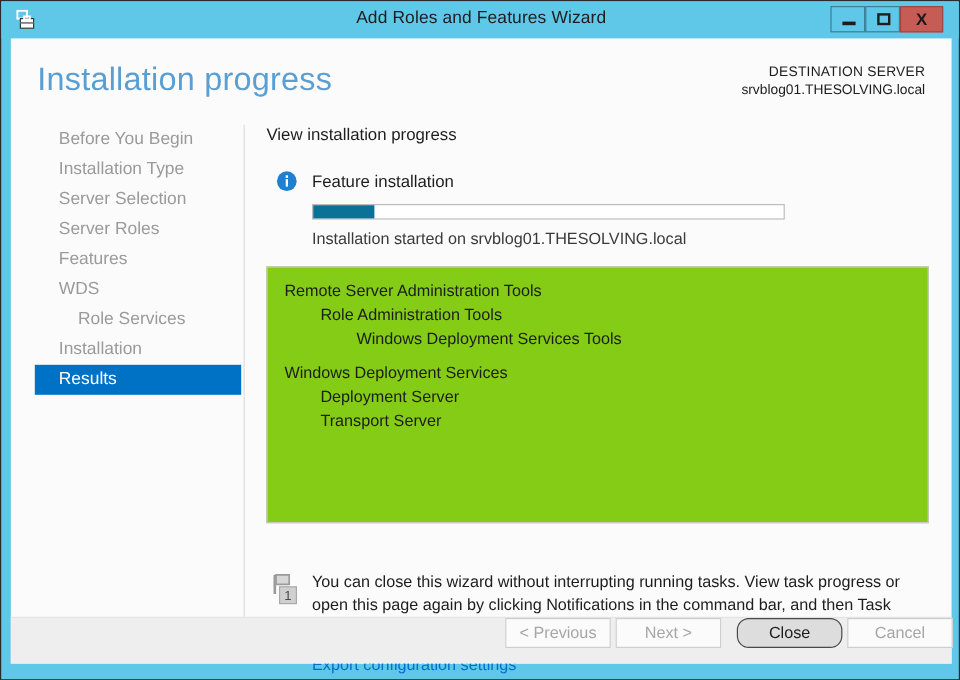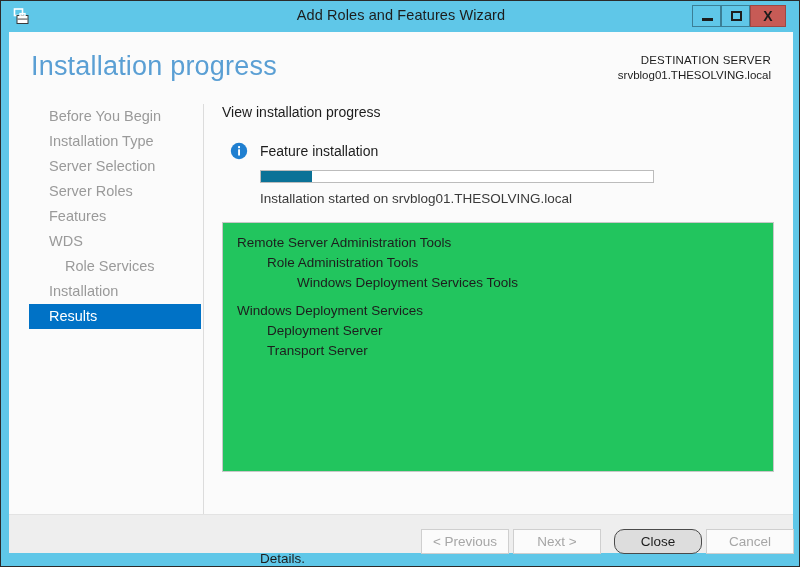--- a/index.html
+++ b/index.html
@@ -192,24 +192,24 @@
   #progress-status {
     margin-top: 8px;
     font-size: 13.5px;
     color: #3a3a3a;
   }
 
   
   #results-box {
     margin-top: 16px;
     width: 552px;
-    height: 250px;
+    height: 214px;
     box-sizing: border-box;
     border: 1px solid #c8c8c8;
-    background: #22c55e;
+    background: #84cc16;
     overflow: hidden;
     padding: 10px 0 0 0;
   }
   .res-row {
     font-size: 13.5px;
     color: #1d1d1d;
     line-height: 20px;
     white-space: nowrap;
   }
   .res-lvl0 { padding-left: 14px; }
@@ -254,21 +254,21 @@
   }
   #footer {
     position: absolute;
     left: 0; top: 483px;
     width: 784px;
     height: 38px;
     background: #eeeeee;
   }
   .btn {
     position: absolute;
-    top: 14px;
+    top: 0;
     height: 25px;
     box-sizing: border-box;
     background: #fbfbfb;
     border: 1px solid #adadad;
     font-family: "Liberation Sans", sans-serif;
     font-size: 13.5px;
     color: #1d1d1d;
     cursor: default;
     padding: 0;
   }

